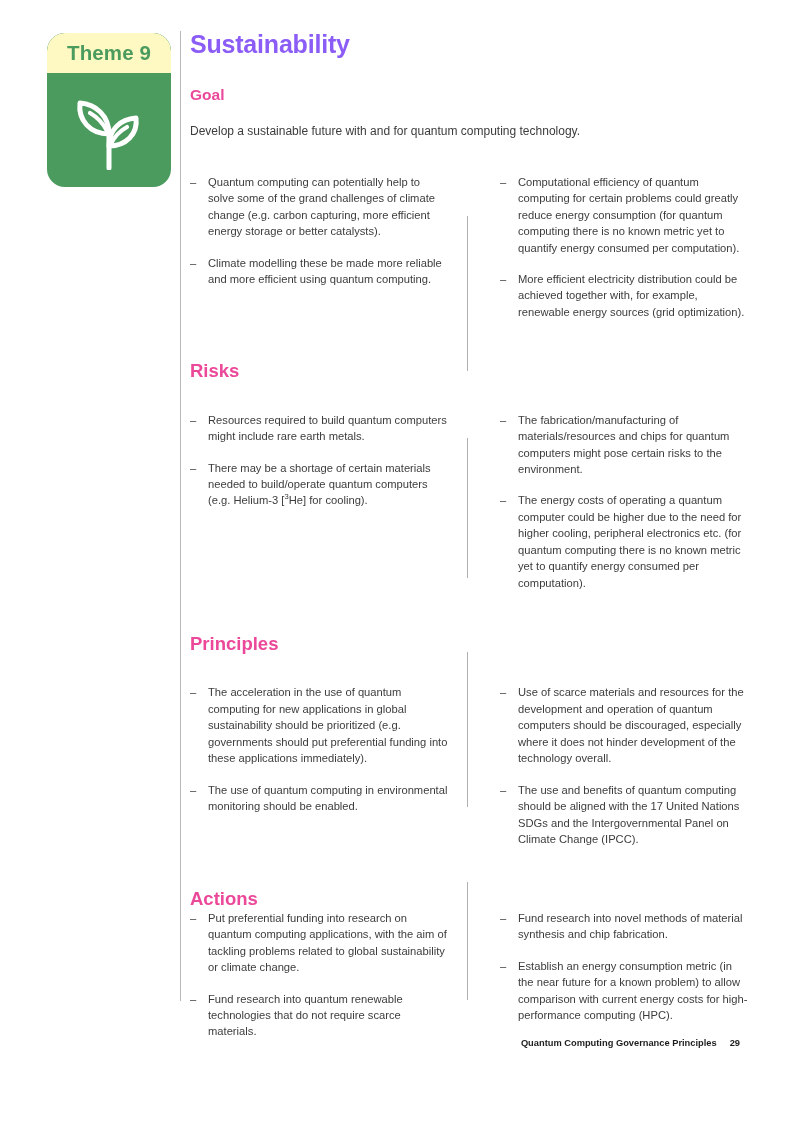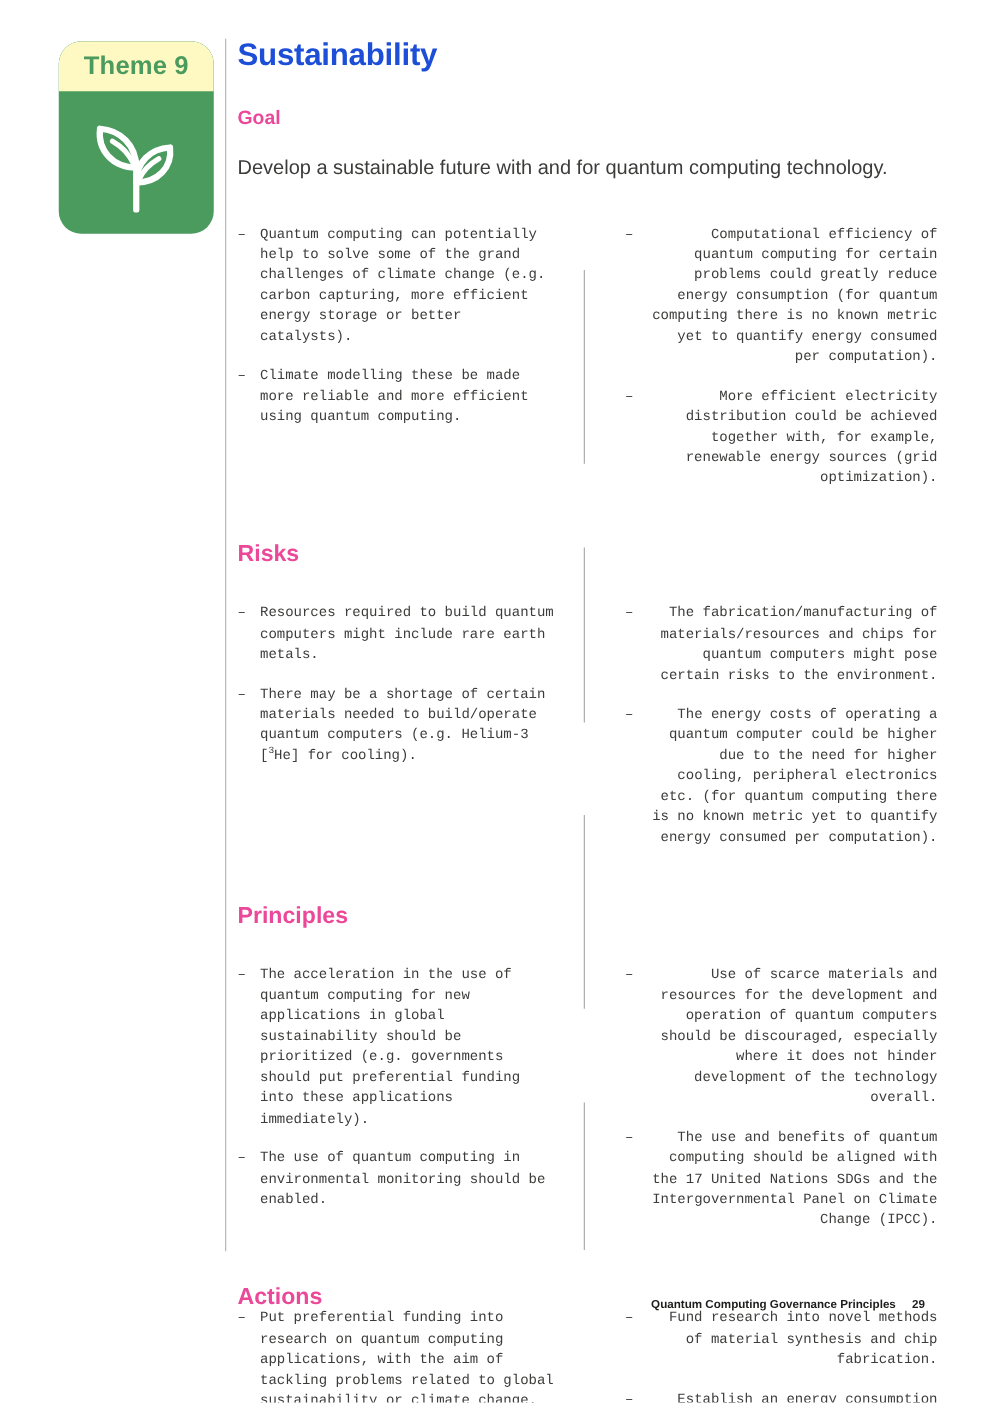--- a/index.html
+++ b/index.html
@@ -76,55 +76,54 @@
   .content {
     position: absolute;
     left: 190px;
     top: 31px;
     width: 560px;
   }
 
   .doc-title {
     font-size: 25px;
     font-weight: bold;
-    color: #1d4ed8;
+    color: #8b5cf6;
     letter-spacing: -0.2px;
     margin: 0 0 22px 0;
     line-height: 1.1;
   }
 
   .section-head {
     color: #ec4899;
     font-weight: bold;
     margin: 0;
     line-height: 1.15;
   }
   .section-head.h-goal { font-size: 15.5px; }
   .section-head.h-big  { font-size: 18.5px; }
 
   .goal-text {
-    font-size: 16px;
+    font-size: 12px;
     line-height: 1.45;
     color: #3c3c3b;
     margin: 20px 0 0 0;
   }
 
   .section { position: relative; }
 
   .cols {
     display: flex;
     gap: 0;
   }
   .col {
     width: 280px;
     box-sizing: border-box;
-    font-family: Liberation Mono, monospace;
   }
   .col-left  { padding-right: 22px; }
-  .col-right { padding-left: 30px; text-align: right; }
+  .col-right { padding-left: 30px; }
 
   ul.bullets {
     list-style: none;
     margin: 0;
     padding: 0;
   }
   ul.bullets li {
     position: relative;
     padding-left: 18px;
     font-size: 11.2px;

